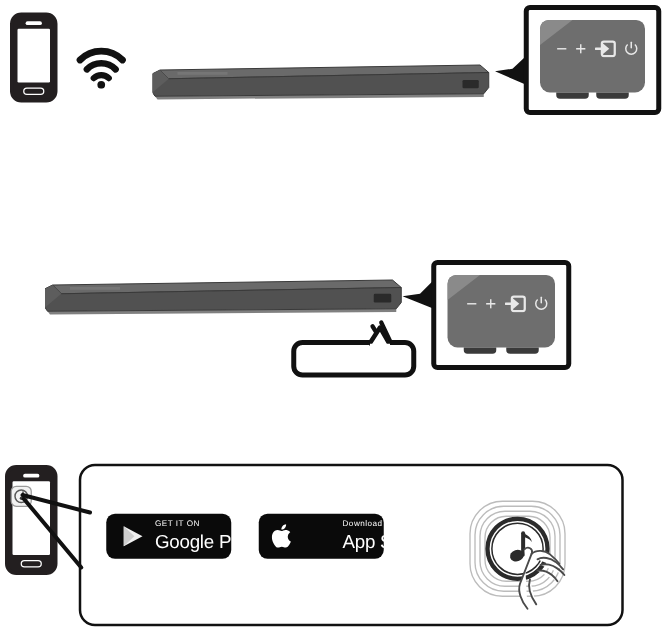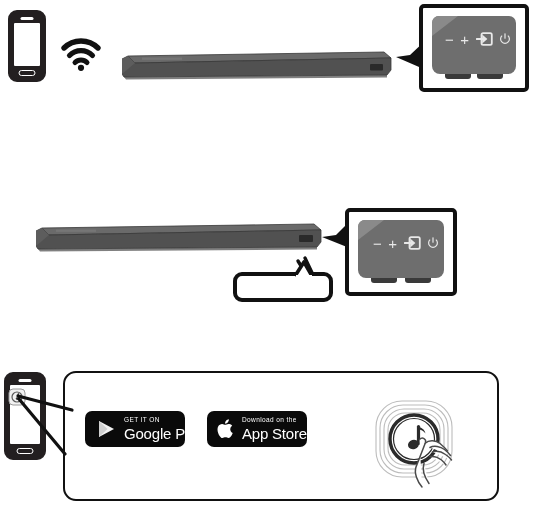--- a/index.html
+++ b/index.html
@@ -288,21 +288,21 @@
     <svg width="22" height="22" viewBox="0 0 22 22" style="flex:0 0 auto; margin-right:7px;">
       <polygon points="4,3 19,11 4,19" fill="#f2f2f2"></polygon>
       <polygon points="4,3 12.5,11 4,19" fill="#cfcfcf"></polygon>
     </svg>
     <span class="badge-text">
       <span class="badge-small">GET IT ON</span>
       <span class="badge-big">Google Play</span>
     </span>
   </div>
 
-  <div class="badge" style="left:207px; top:411px; width:100px; height:36px; padding-left:10px;">
+  <div class="badge" style="left:207px; top:411px; width:100px; height:36px; padding-left:10px;gap:32px;">
     <svg width="19" height="22" viewBox="0 0 19 22" style="flex:0 0 auto; margin-right:6px;">
       <path d="M13.2 11.4c0-2.4 1.9-3.5 2-3.6-1.1-1.6-2.8-1.8-3.4-1.8-1.5-.15-2.8.85-3.6.85-.75 0-1.85-.83-3.05-.81-1.6.02-3.05.91-3.86 2.3-1.65 2.85-.42 7.07 1.18 9.38.78 1.13 1.72 2.4 2.95 2.35 1.18-.05 1.63-.76 3.06-.76 1.42 0 1.83.76 3.08.74 1.27-.02 2.08-1.15 2.86-2.29.9-1.31 1.27-2.58 1.29-2.65-.03-.01-2.47-.95-2.49-3.76z" fill="#ffffff"></path>
       <path d="M10.9 4.3c.66-.8 1.1-1.9.98-3-.95.04-2.1.63-2.78 1.42-.61.7-1.14 1.83-1 2.9 1.06.08 2.14-.54 2.8-1.32z" fill="#ffffff"></path>
     </svg>
     <span class="badge-text">
       <span class="badge-small">Download on the</span>
       <span class="badge-big">App Store</span>
     </span>
   </div>
 

